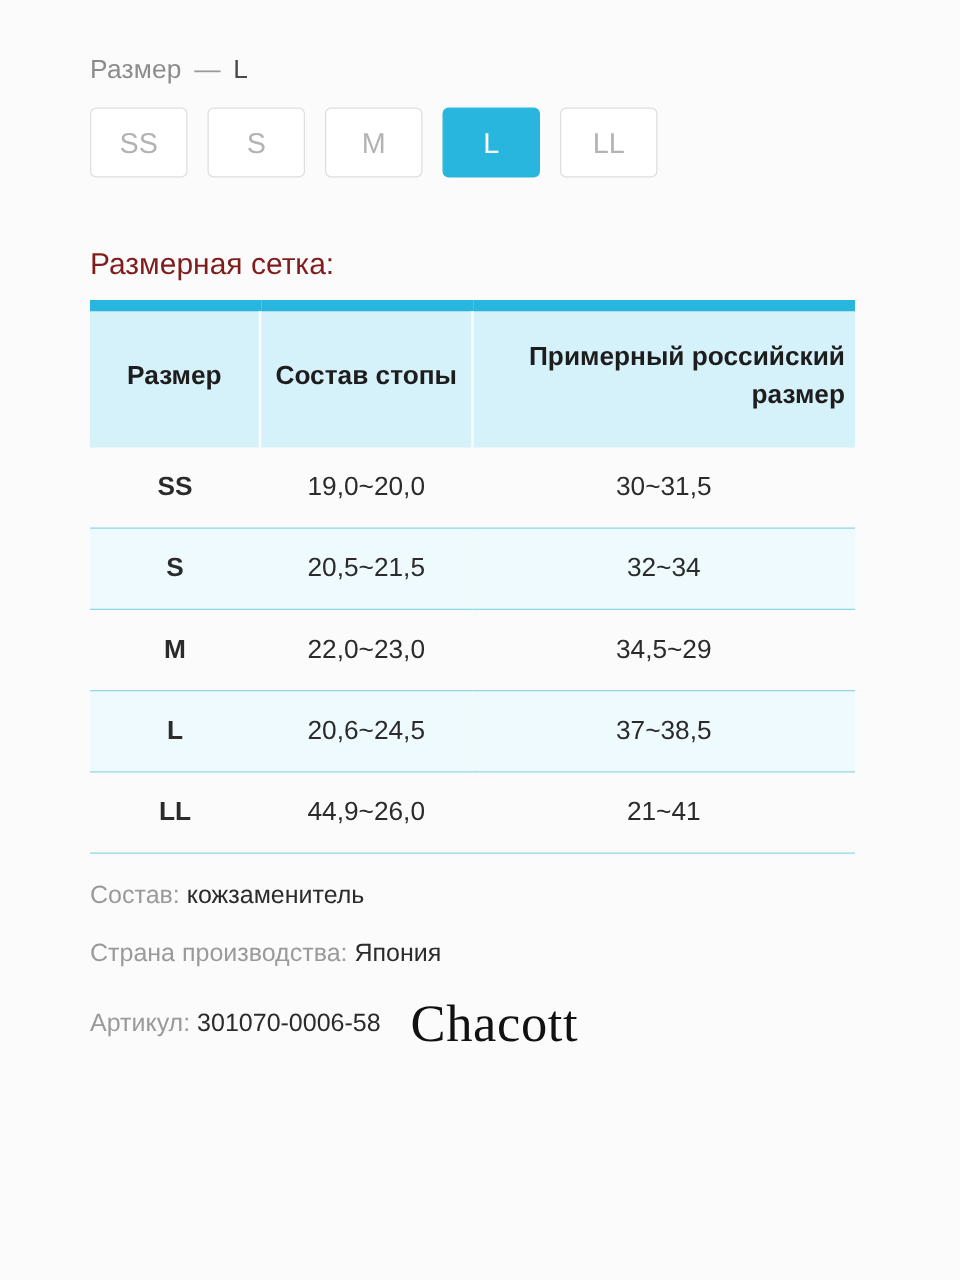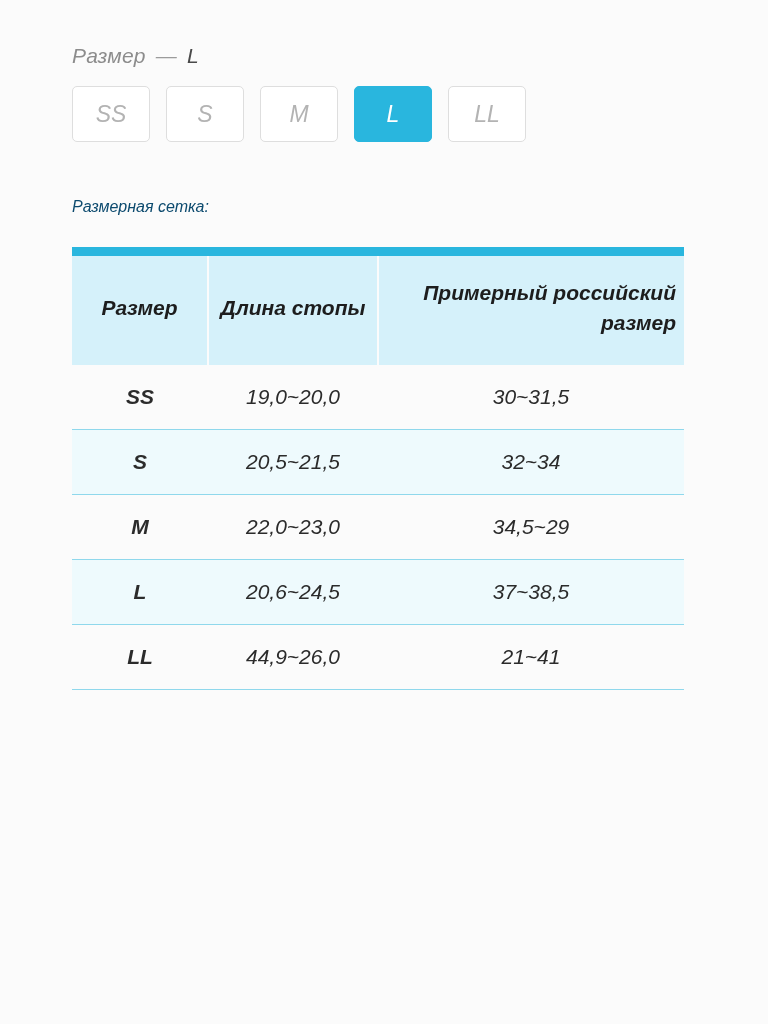--- a/index.html
+++ b/index.html
@@ -13,21 +13,20 @@
     font-family: "Liberation Sans", sans-serif;
     color: #2b2b2b;
     overflow: hidden;
   }
   .page {
     width: 705px;
     height: 1024px;
     box-sizing: border-box;
     padding: 44px 72px 0 72px;
     position: relative;
-    font-style: italic;
   }
 
   
   .size-head {
     font-size: 21px;
     color: #8c8c8c;
     letter-spacing: 0.2px;
     margin-bottom: 18px;
     display: flex;
     align-items: baseline;
@@ -62,23 +61,23 @@
   }
   .size-opt.wide { width: 78px; }
   .size-opt.selected {
     background: #29b6de;
     border-color: #29b6de;
     color: #ffffff;
   }
 
   
   .table-title {
-    font-size: 16px;
-    color: #0c4a6e;
-    margin-bottom: 31px;
+    font-size: 24px;
+    color: #7f1d1d;
+    margin-bottom: 14px;
   }
 
   table.size-grid {
     border-collapse: collapse;
     width: 612px;
     table-layout: fixed;
   }
   table.size-grid col.c1 { width: 136px; }
   table.size-grid col.c2 { width: 170px; }
   table.size-grid col.c3 { width: 306px; }
@@ -165,21 +164,21 @@
 
   <table class="size-grid">
     <colgroup>
       <col class="c1">
         <col class="c2">
         <col class="c3">
     </colgroup>
     <thead>
       <tr>
         <th>Размер</th>
-        <th>Длина стопы</th>
+        <th>Состав стопы</th>
         <th>Примерный российский размер</th>
       </tr>
     </thead>
     <tbody>
       <tr>
         <td class="size-cell">SS</td>
         <td>19,0~20,0</td>
         <td>30~31,5</td>
       </tr>
       <tr class="alt">
@@ -198,14 +197,31 @@
         <td>37~38,5</td>
       </tr>
       <tr>
         <td class="size-cell">LL</td>
         <td>44,9~26,0</td>
         <td>21~41</td>
       </tr>
     </tbody>
   </table>
 
+  <div class="info">
+    <div class="info-row">
+      <span class="label">Состав:</span>
+      <span>кожзаменитель</span>
+    </div>
+    <div class="info-row">
+      <span class="label">Страна производства:</span>
+      <span>Япония</span>
+    </div>
+    <div class="brand-row">
+      <div class="info-row">
+        <span class="label">Артикул:</span>
+        <span>301070-0006-58</span>
+      </div>
+      <div class="brand">Chacott</div>
+    </div>
+  </div>
 
 </div>
 
 </body></html>

